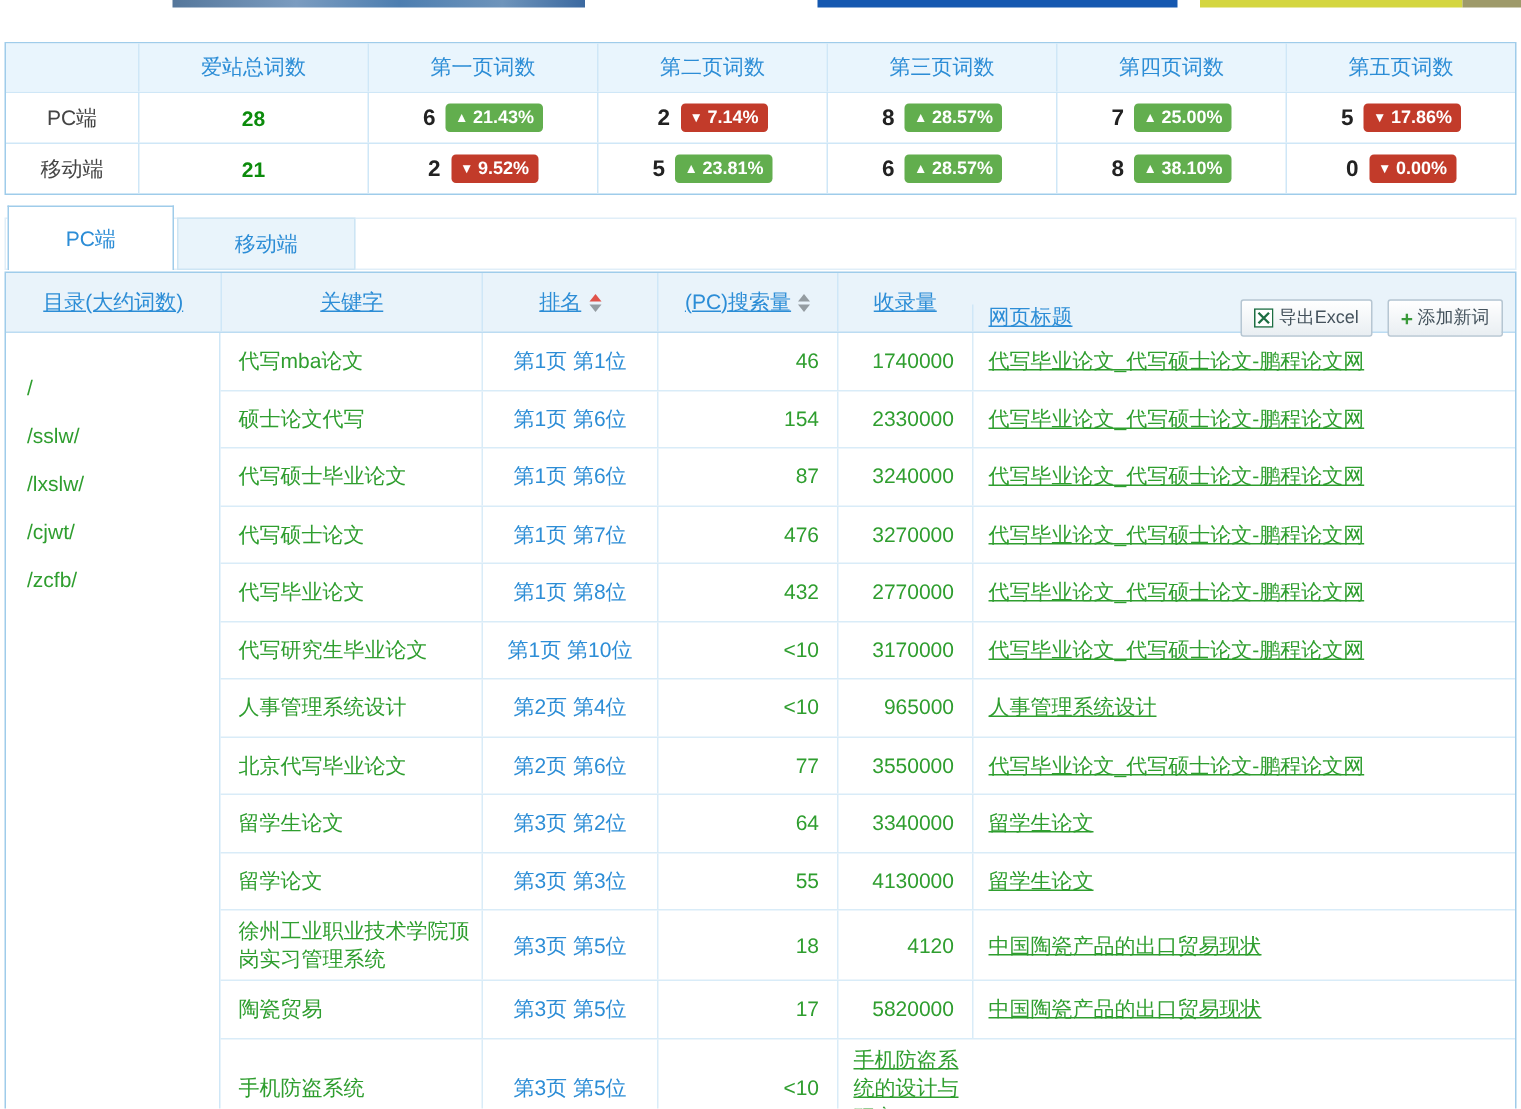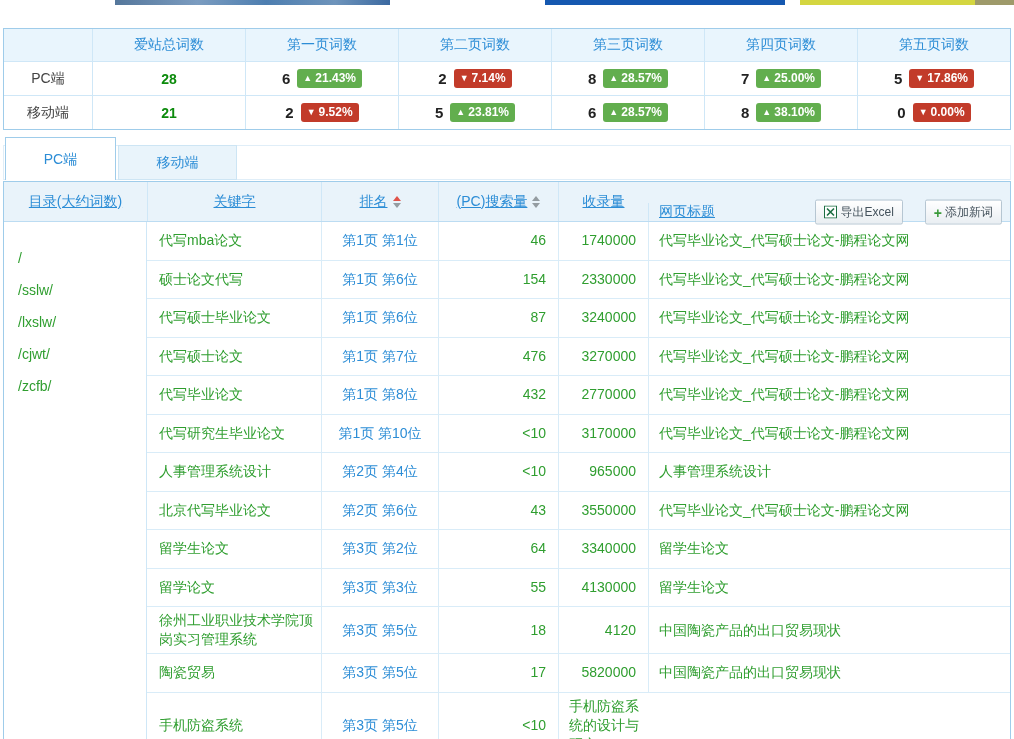--- a/index.html
+++ b/index.html
@@ -56,23 +56,23 @@
   .dirs{ width:143px; border-right:1px solid var(--b-inner); padding:20px 0 0 14px; }
   .dir-item{ color:var(--green); line-height:32px; cursor:pointer; }
   .krows{ flex:1; }
   .krow{ display:grid; grid-template-columns:174px 117px 120px 90px 1fr;
     min-height:38.5px; border-bottom:1px solid #d9ecf8; }
   .kc{ display:flex; align-items:center; color:var(--green); padding:4px 6px; line-height:19px; }
   .kc + .kc{ border-left:1px solid #d9ecf8; }
   .kc.kw{ padding-left:12px; cursor:pointer; }
   .kc.rank{ justify-content:center; color:var(--blue); }
   .kc.vol, .kc.idx{ justify-content:flex-end; padding-right:12px; }
-  .kc.title{ padding-left:10px; cursor:pointer; }
-  
-  .hbtns{ position:absolute; right:8px; top:50%; transform:translateY(-50%); display:flex; gap:22px; }
+  .kc.title{ padding-left:10px; cursor:pointer;text-decoration:underline; }
+  
+  .hbtns{ position:absolute; right:8px; top:50%; transform:translateY(-50%); display:flex; gap:10px; }
   .btn{ display:inline-flex; align-items:center; gap:3px; border:1px solid #b6c6d2; border-radius:2px;
     background:linear-gradient(#ffffff,#e9eef2); padding:3px 8px; font-size:12px; color:#44525c; cursor:pointer; }
   .btn .plus{ color:#3a9a3a; font-weight:bold; font-size:14px; line-height:12px; }
   .btn .xl{ display:inline-flex; }
 </style>
 </head>
 <body>
 
 <div class="top-strip">
   <div class="seg seg1"></div>
@@ -269,21 +269,21 @@
         <div class="krow">
     <div class="kc kw">人事管理系统设计</div>
     <div class="kc rank">第2页 第4位</div>
     <div class="kc vol">&lt;10</div>
     <div class="kc idx">965000</div>
     <div class="kc title">人事管理系统设计</div>
   </div>
         <div class="krow">
     <div class="kc kw">北京代写毕业论文</div>
     <div class="kc rank">第2页 第6位</div>
-    <div class="kc vol">43</div>
+    <div class="kc vol">77</div>
     <div class="kc idx">3550000</div>
     <div class="kc title">代写毕业论文_代写硕士论文-鹏程论文网</div>
   </div>
         <div class="krow">
     <div class="kc kw">留学生论文</div>
     <div class="kc rank">第3页 第2位</div>
     <div class="kc vol">64</div>
     <div class="kc idx">3340000</div>
     <div class="kc title">留学生论文</div>
   </div>

